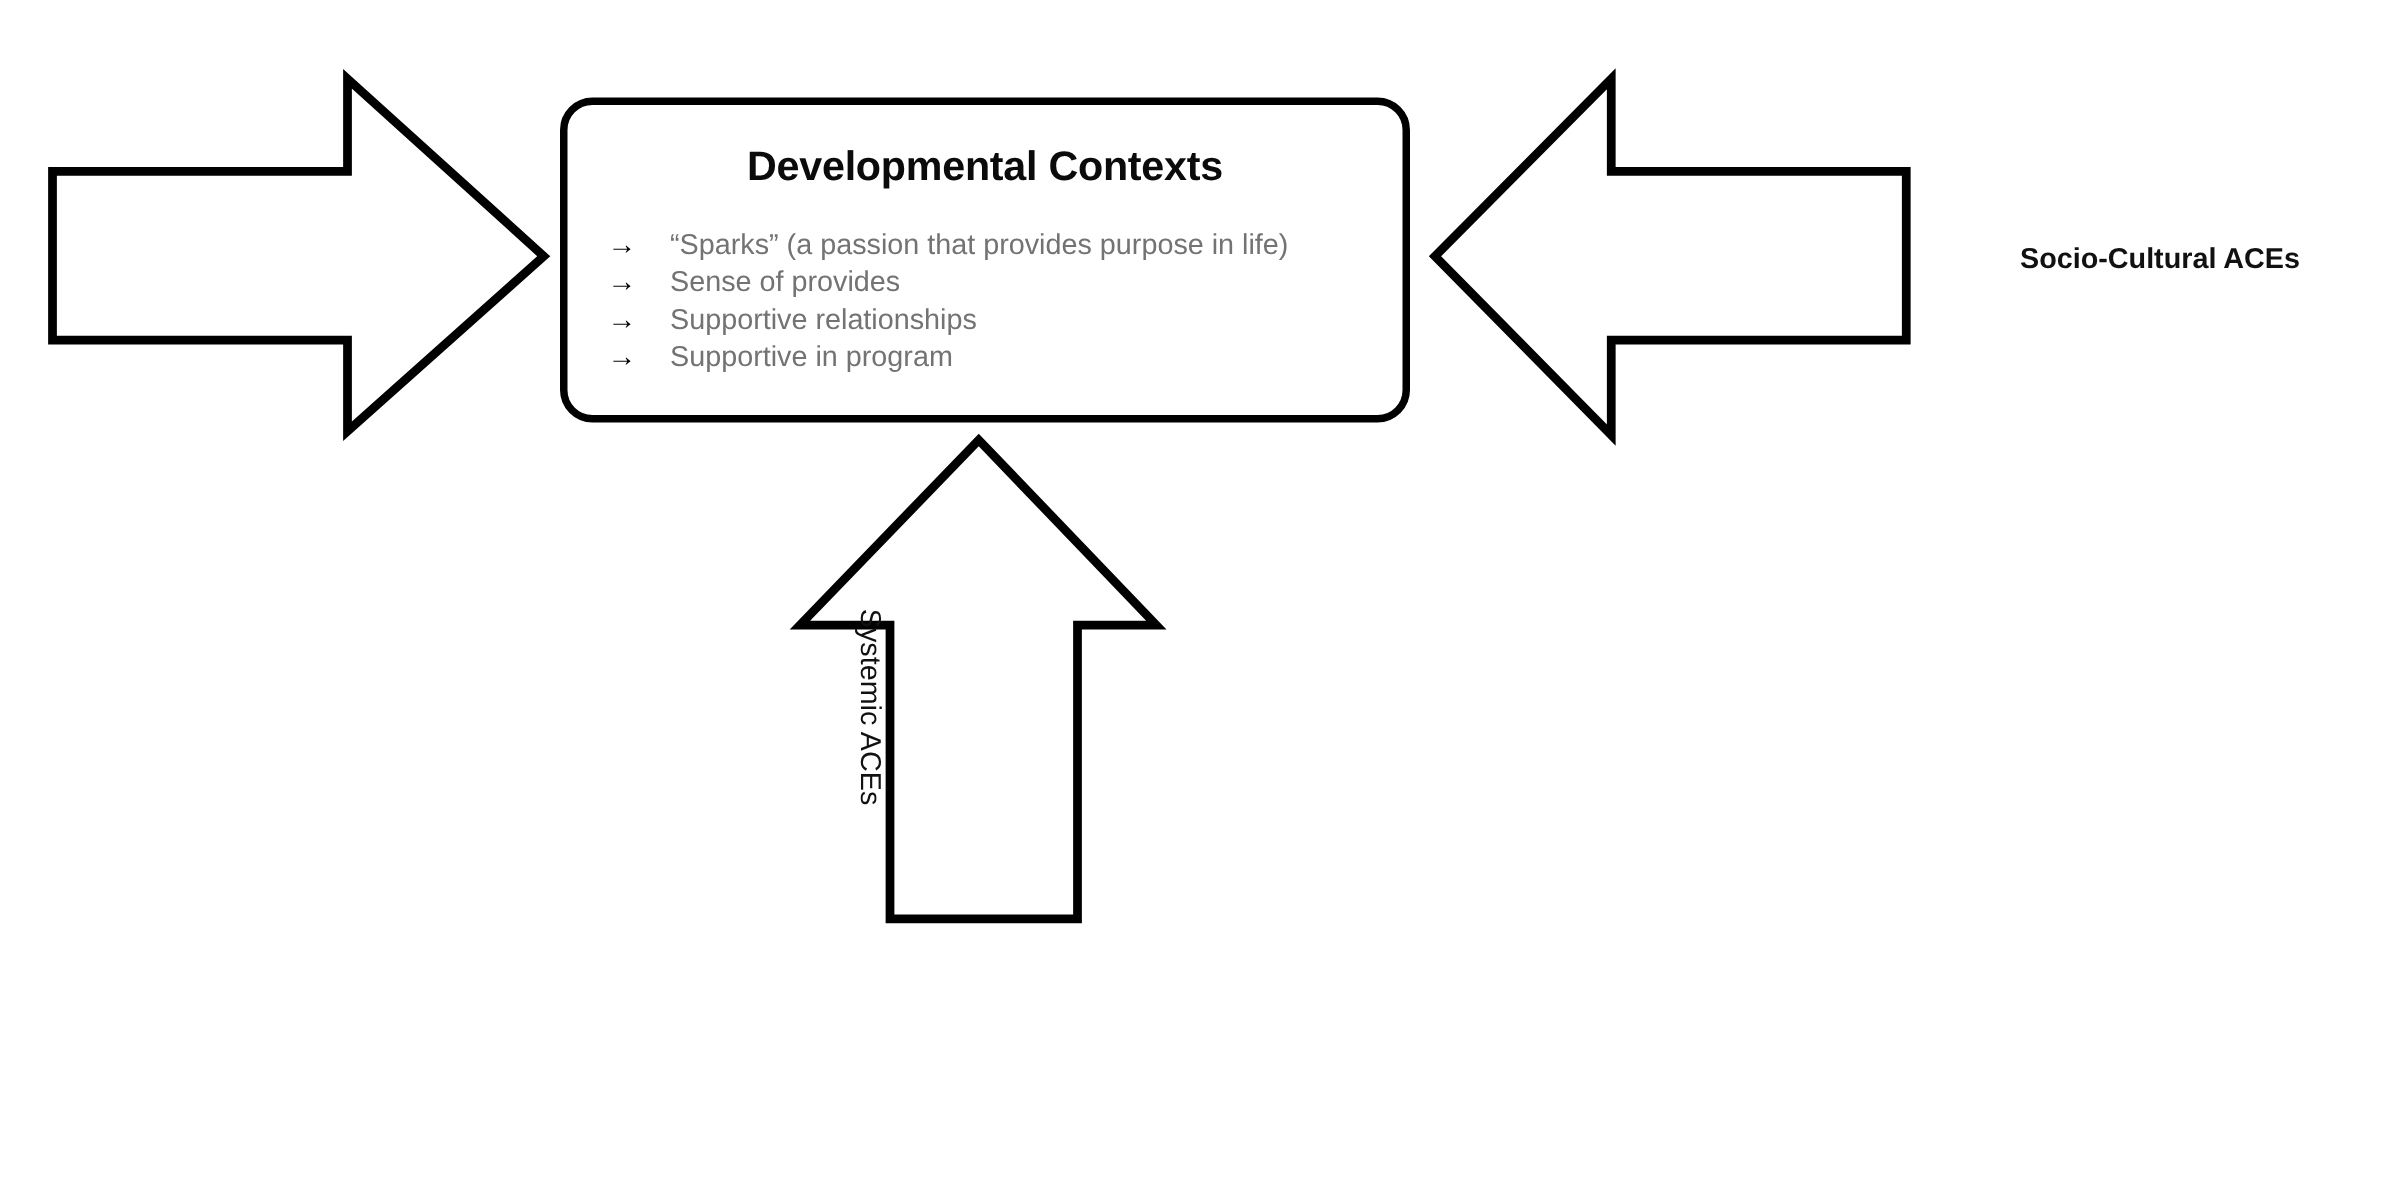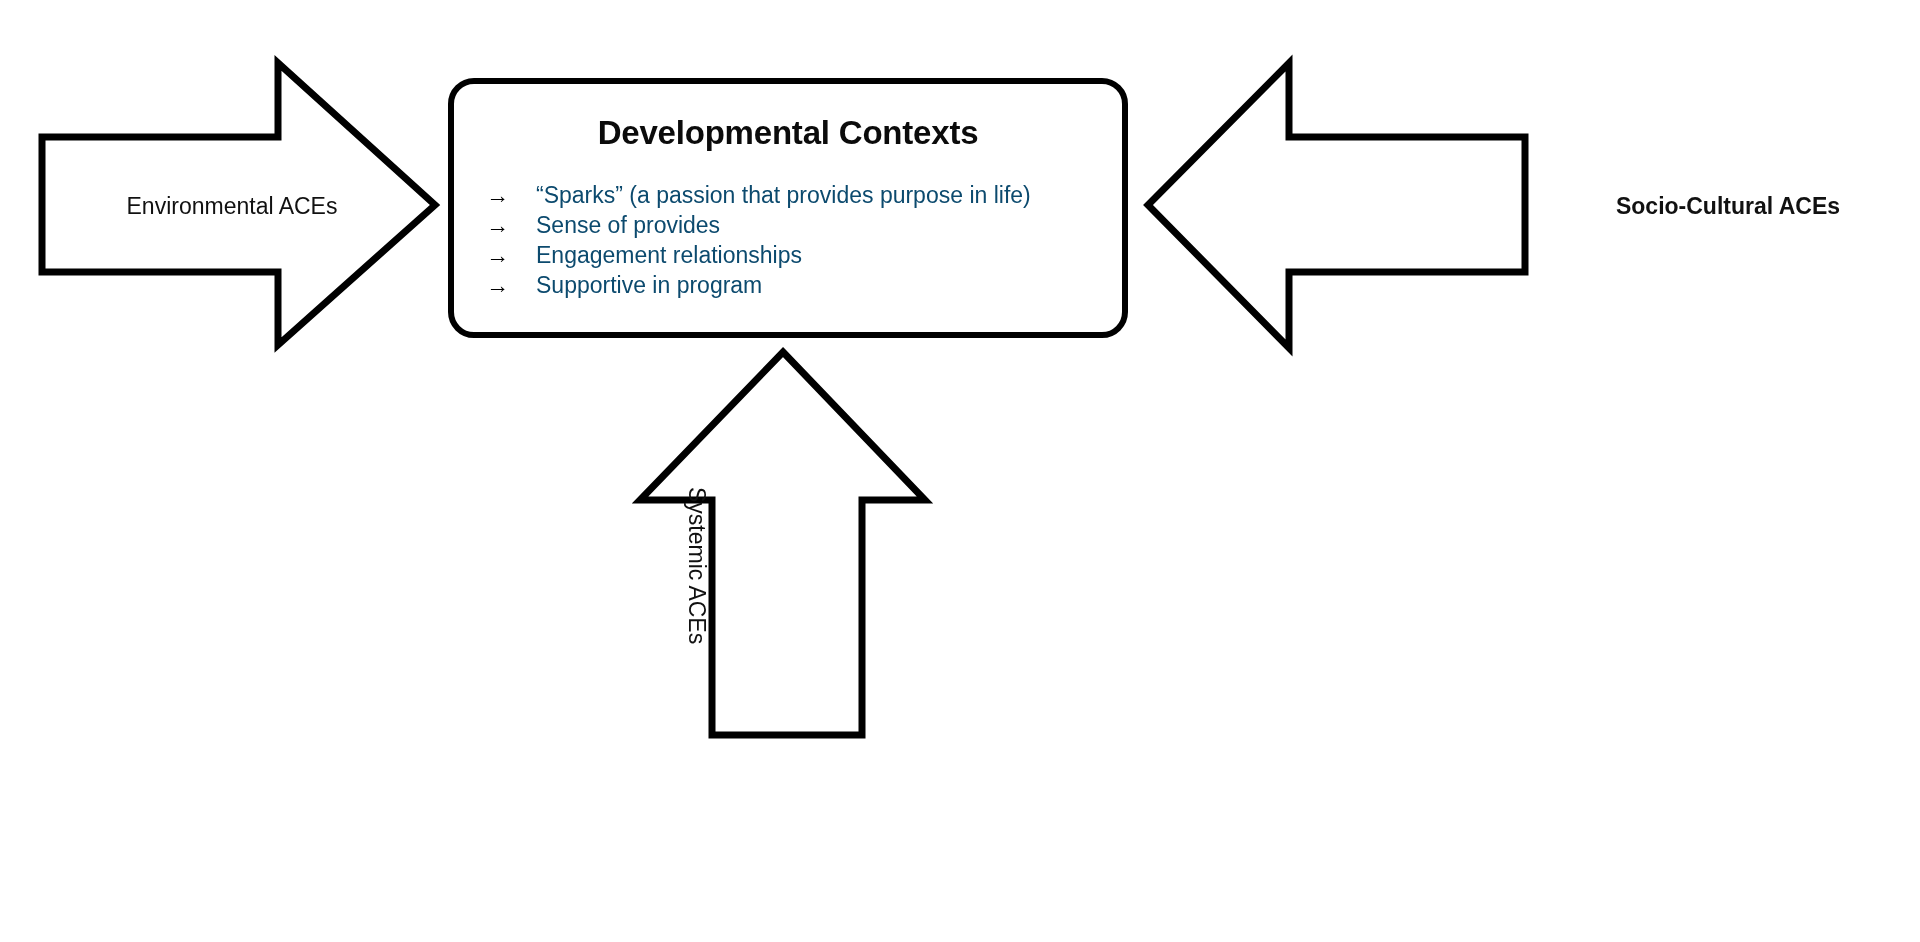--- a/index.html
+++ b/index.html
@@ -69,21 +69,21 @@
     font-weight: bold;
     line-height: 1;
     color: #000000;
     text-align: left;
     padding-left: 6px;
     box-sizing: border-box;
   }
   .bullet-text {
     font-size: 23px;
     line-height: 1;
-    color: #0c4a6e;
+    color: #737373;
     white-space: nowrap;
   }
 
   
   .arrow-label {
     position: absolute;
     font-size: 23px;
     color: #111111;
     white-space: nowrap;
   }
@@ -133,30 +133,29 @@
         <span class="bullet-text">“Sparks” (a passion that provides purpose in life)</span>
       </div>
 
       <div class="bullet-row">
         <span class="bullet-arrow">→</span>
         <span class="bullet-text">Sense of provides</span>
       </div>
 
       <div class="bullet-row">
         <span class="bullet-arrow">→</span>
-        <span class="bullet-text">Engagement relationships</span>
+        <span class="bullet-text">Supportive relationships</span>
       </div>
 
       <div class="bullet-row">
         <span class="bullet-arrow">→</span>
         <span class="bullet-text">Supportive in program</span>
       </div>
 
     </div>
   </div>
 
-  <div id="label-left" class="arrow-label">Environmental ACEs</div>
 
   <div id="label-right" class="arrow-label">Socio-Cultural ACEs</div>
 
   <div id="label-bottom" class="arrow-label">Systemic ACEs</div>
 
 </div>
 
 </body></html>

